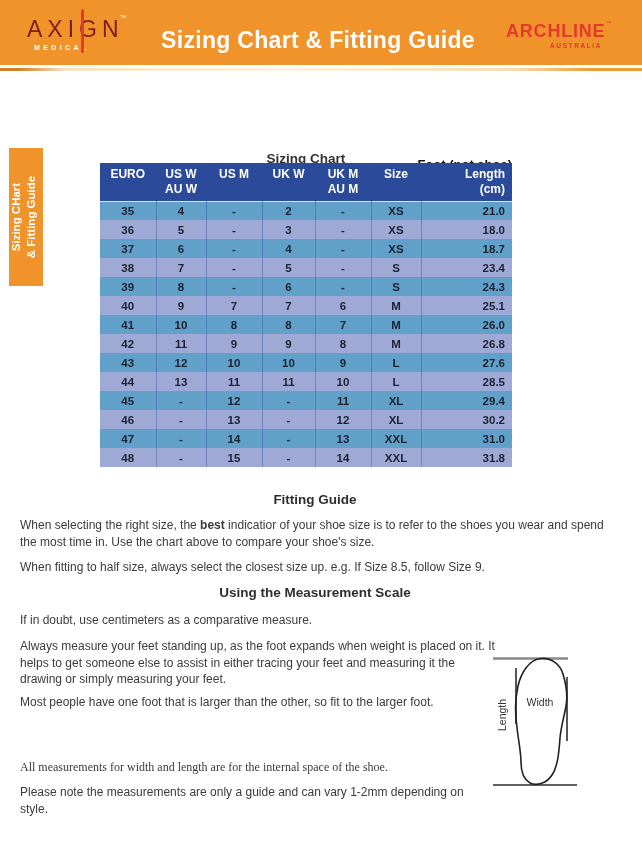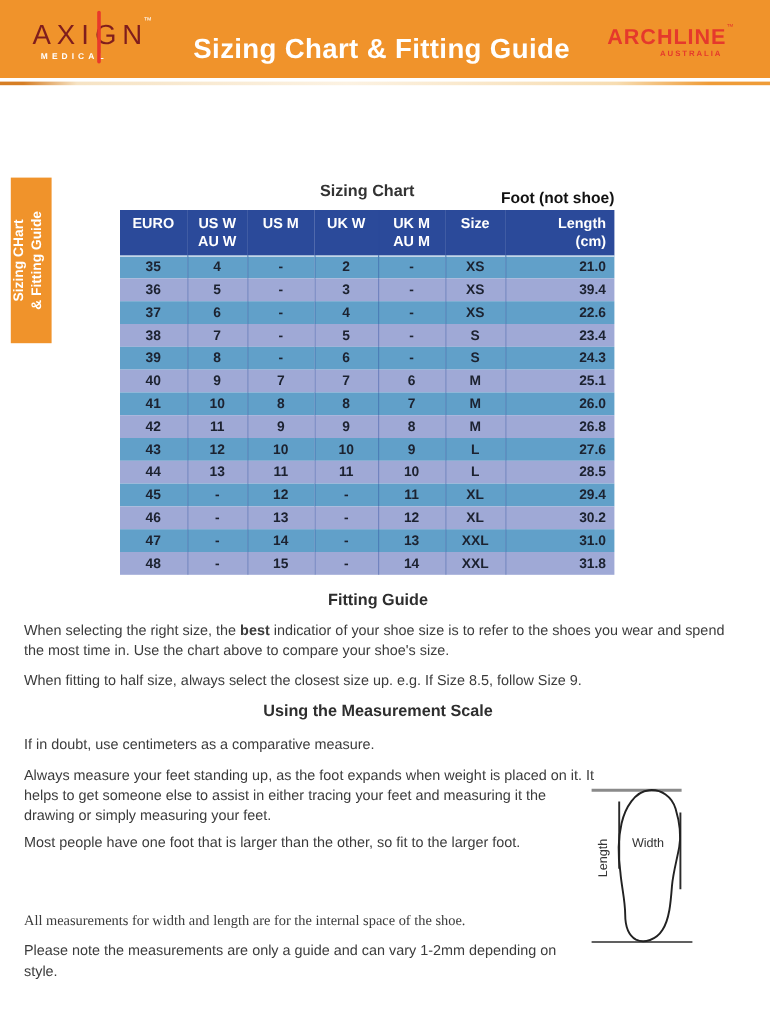--- a/index.html
+++ b/index.html
@@ -36,21 +36,21 @@
   .side-tab{position:absolute;left:9px;top:148px;width:34px;height:138px;background:var(--header-orange);}
   .side-tab-text{position:absolute;width:138px;height:34px;left:50%;top:50%;
     transform:translate(-50%,-50%) rotate(-90deg);text-align:center;
     font-size:11.5px;font-weight:700;color:#fff;line-height:15px;white-space:nowrap;}
 
   
   .chart-title{position:absolute;left:100px;top:151px;width:412px;text-align:center;
     font-size:13.5px;font-weight:700;color:#333;}
   .chart-note{position:absolute;left:380px;top:157px;width:132px;text-align:right;
     font-size:13px;font-weight:700;color:#111;}
-  table.sizing{position:absolute;left:100px;top:175px;width:412px;border-collapse:collapse;table-layout:fixed;}
+  table.sizing{position:absolute;left:100px;top:163px;width:412px;border-collapse:collapse;table-layout:fixed;}
   table.sizing th{background:var(--table-header-navy);color:#fff;font-size:12px;font-weight:700;
     vertical-align:top;text-align:center;padding-top:4px;line-height:15px;height:38px;}
   table.sizing th:nth-child(1){width:56px;}
   table.sizing th:nth-child(2){width:50px;}
   table.sizing th:nth-child(3){width:56px;}
   table.sizing th:nth-child(4){width:53px;}
   table.sizing th:nth-child(5){width:56px;}
   table.sizing th:nth-child(6){width:50px;}
   table.sizing th:nth-child(7){width:91px;}
   table.sizing thead{border-bottom:1px solid #dde4f0;}
@@ -150,30 +150,30 @@
           <td>XS</td>
           <td>21.0</td>
         </tr>
         <tr class="row-light">
           <td>36</td>
           <td>5</td>
           <td>-</td>
           <td>3</td>
           <td>-</td>
           <td>XS</td>
-          <td>39.4</td>
+          <td>18.0</td>
         </tr>
         <tr class="row-dark">
           <td>37</td>
           <td>6</td>
           <td>-</td>
           <td>4</td>
           <td>-</td>
           <td>XS</td>
-          <td>22.6</td>
+          <td>18.7</td>
         </tr>
         <tr class="row-light">
           <td>38</td>
           <td>7</td>
           <td>-</td>
           <td>5</td>
           <td>-</td>
           <td>S</td>
           <td>23.4</td>
         </tr>

